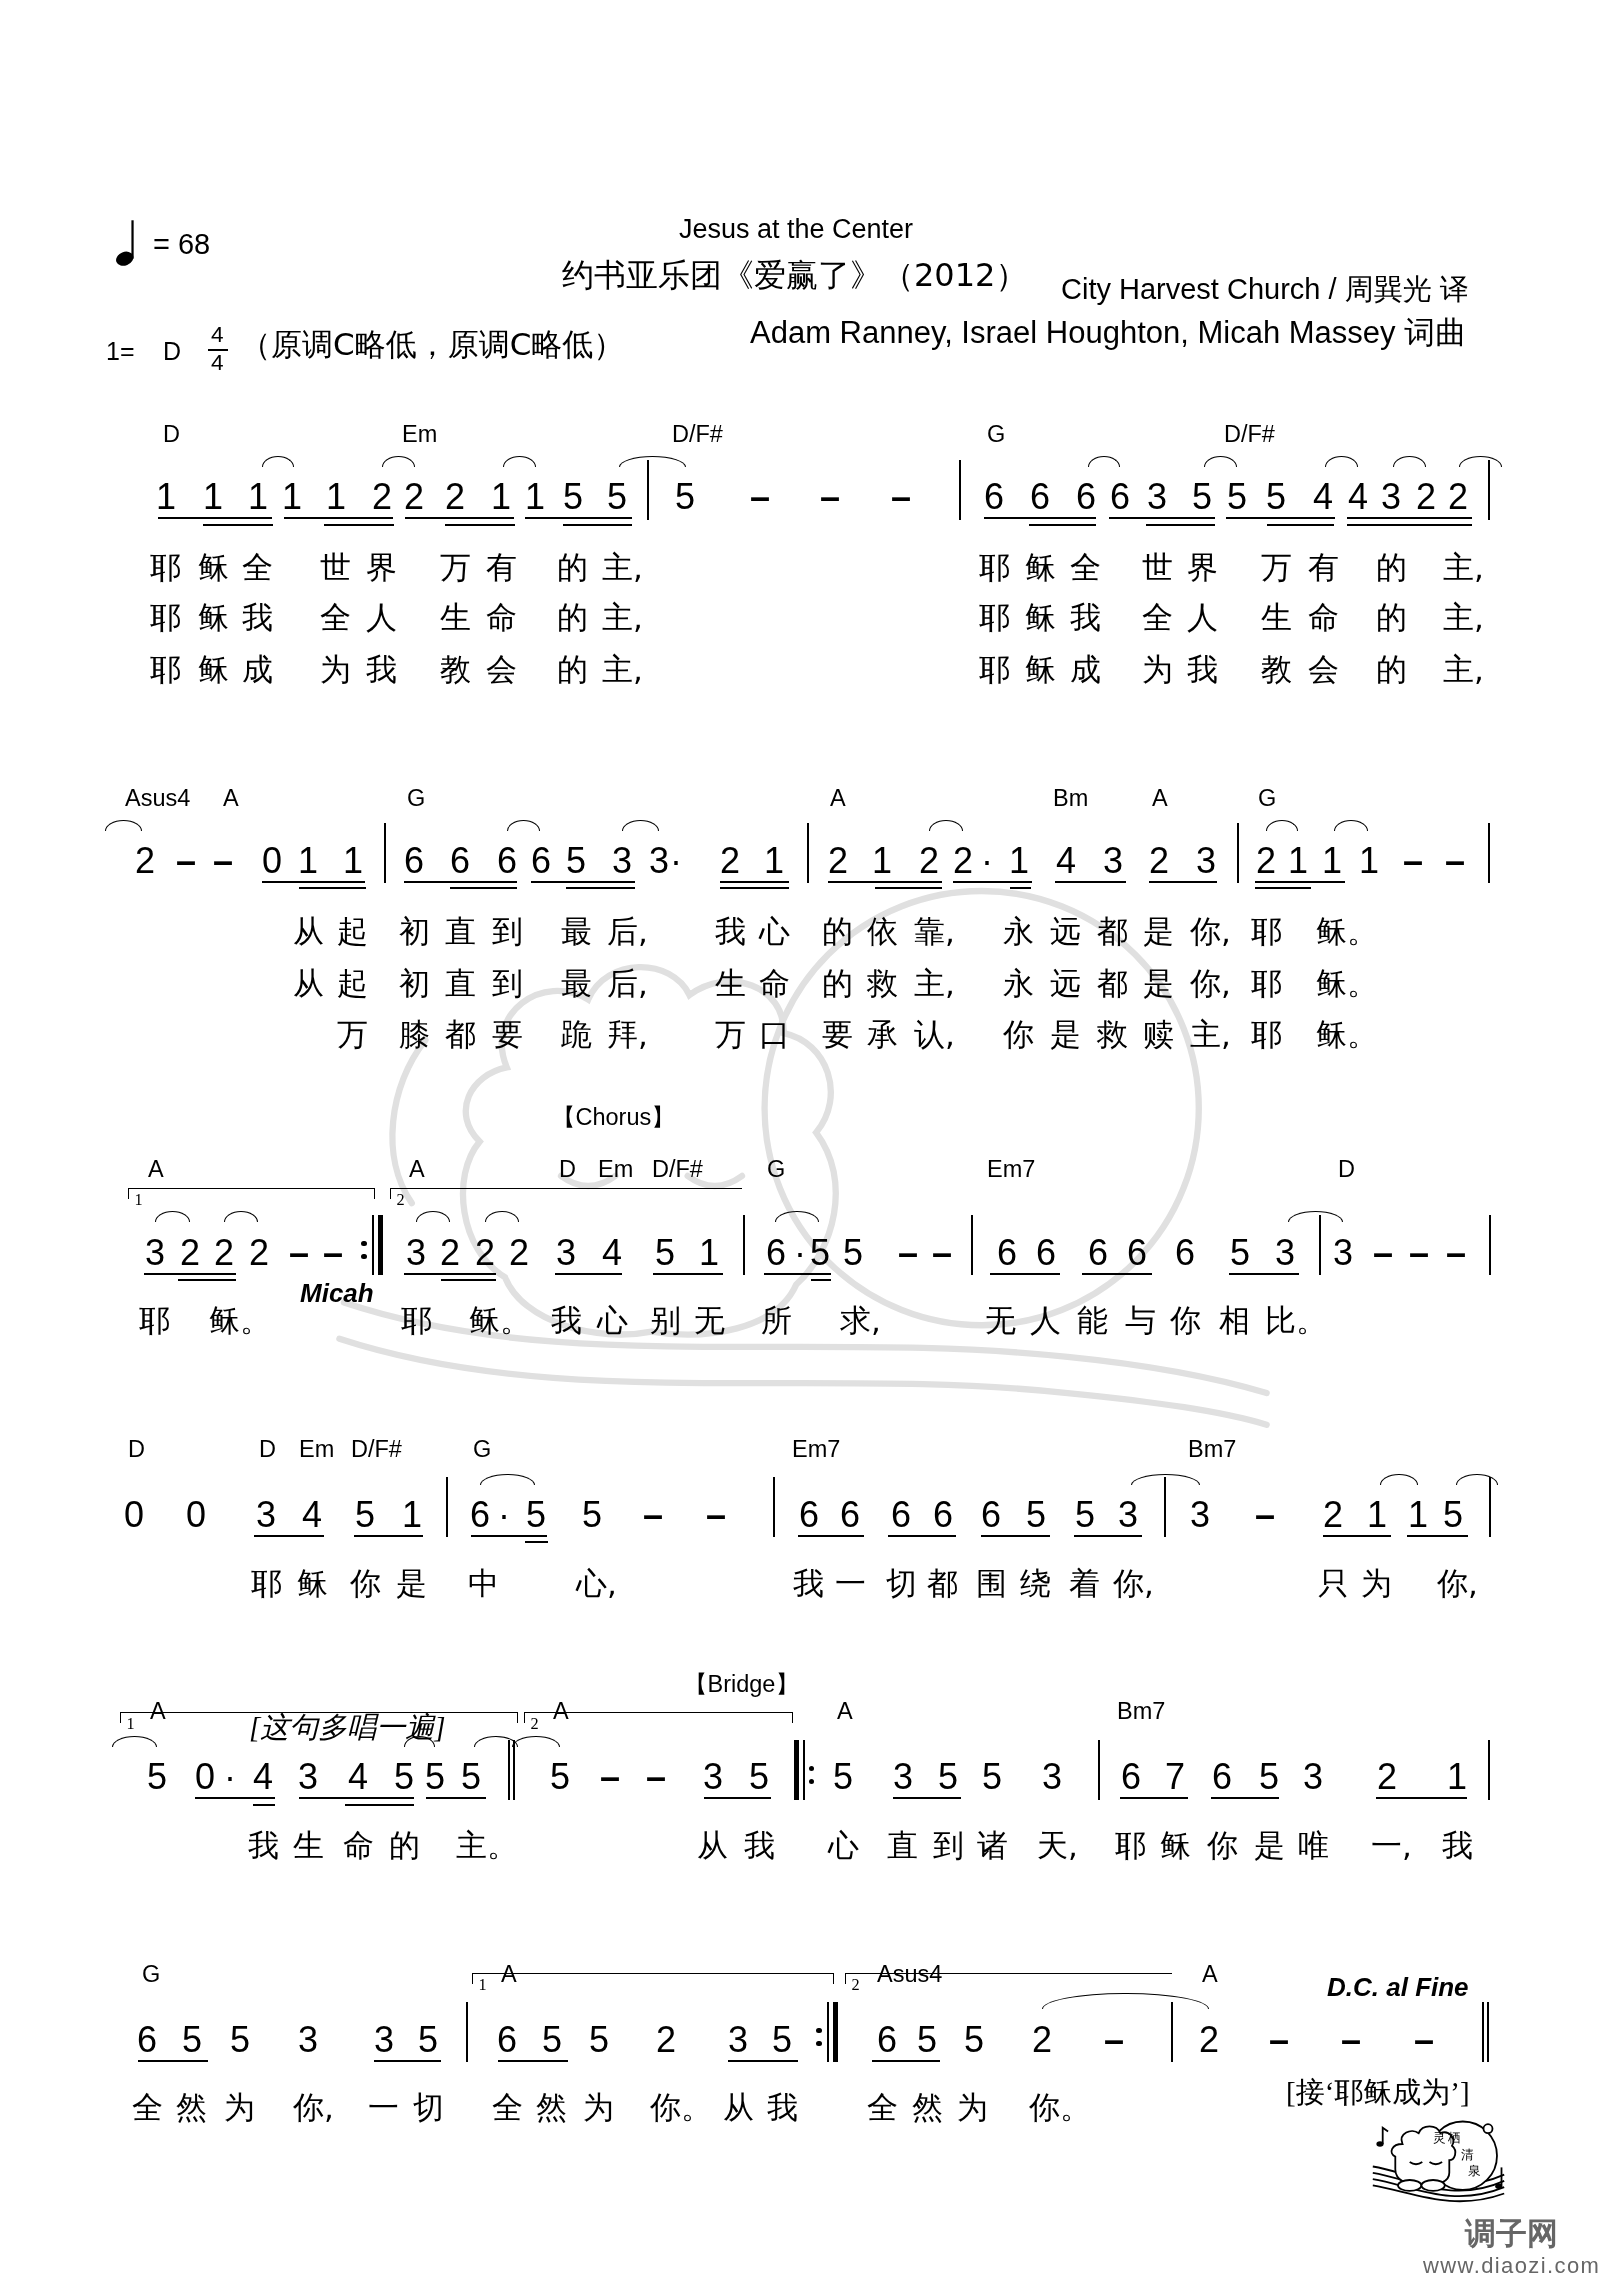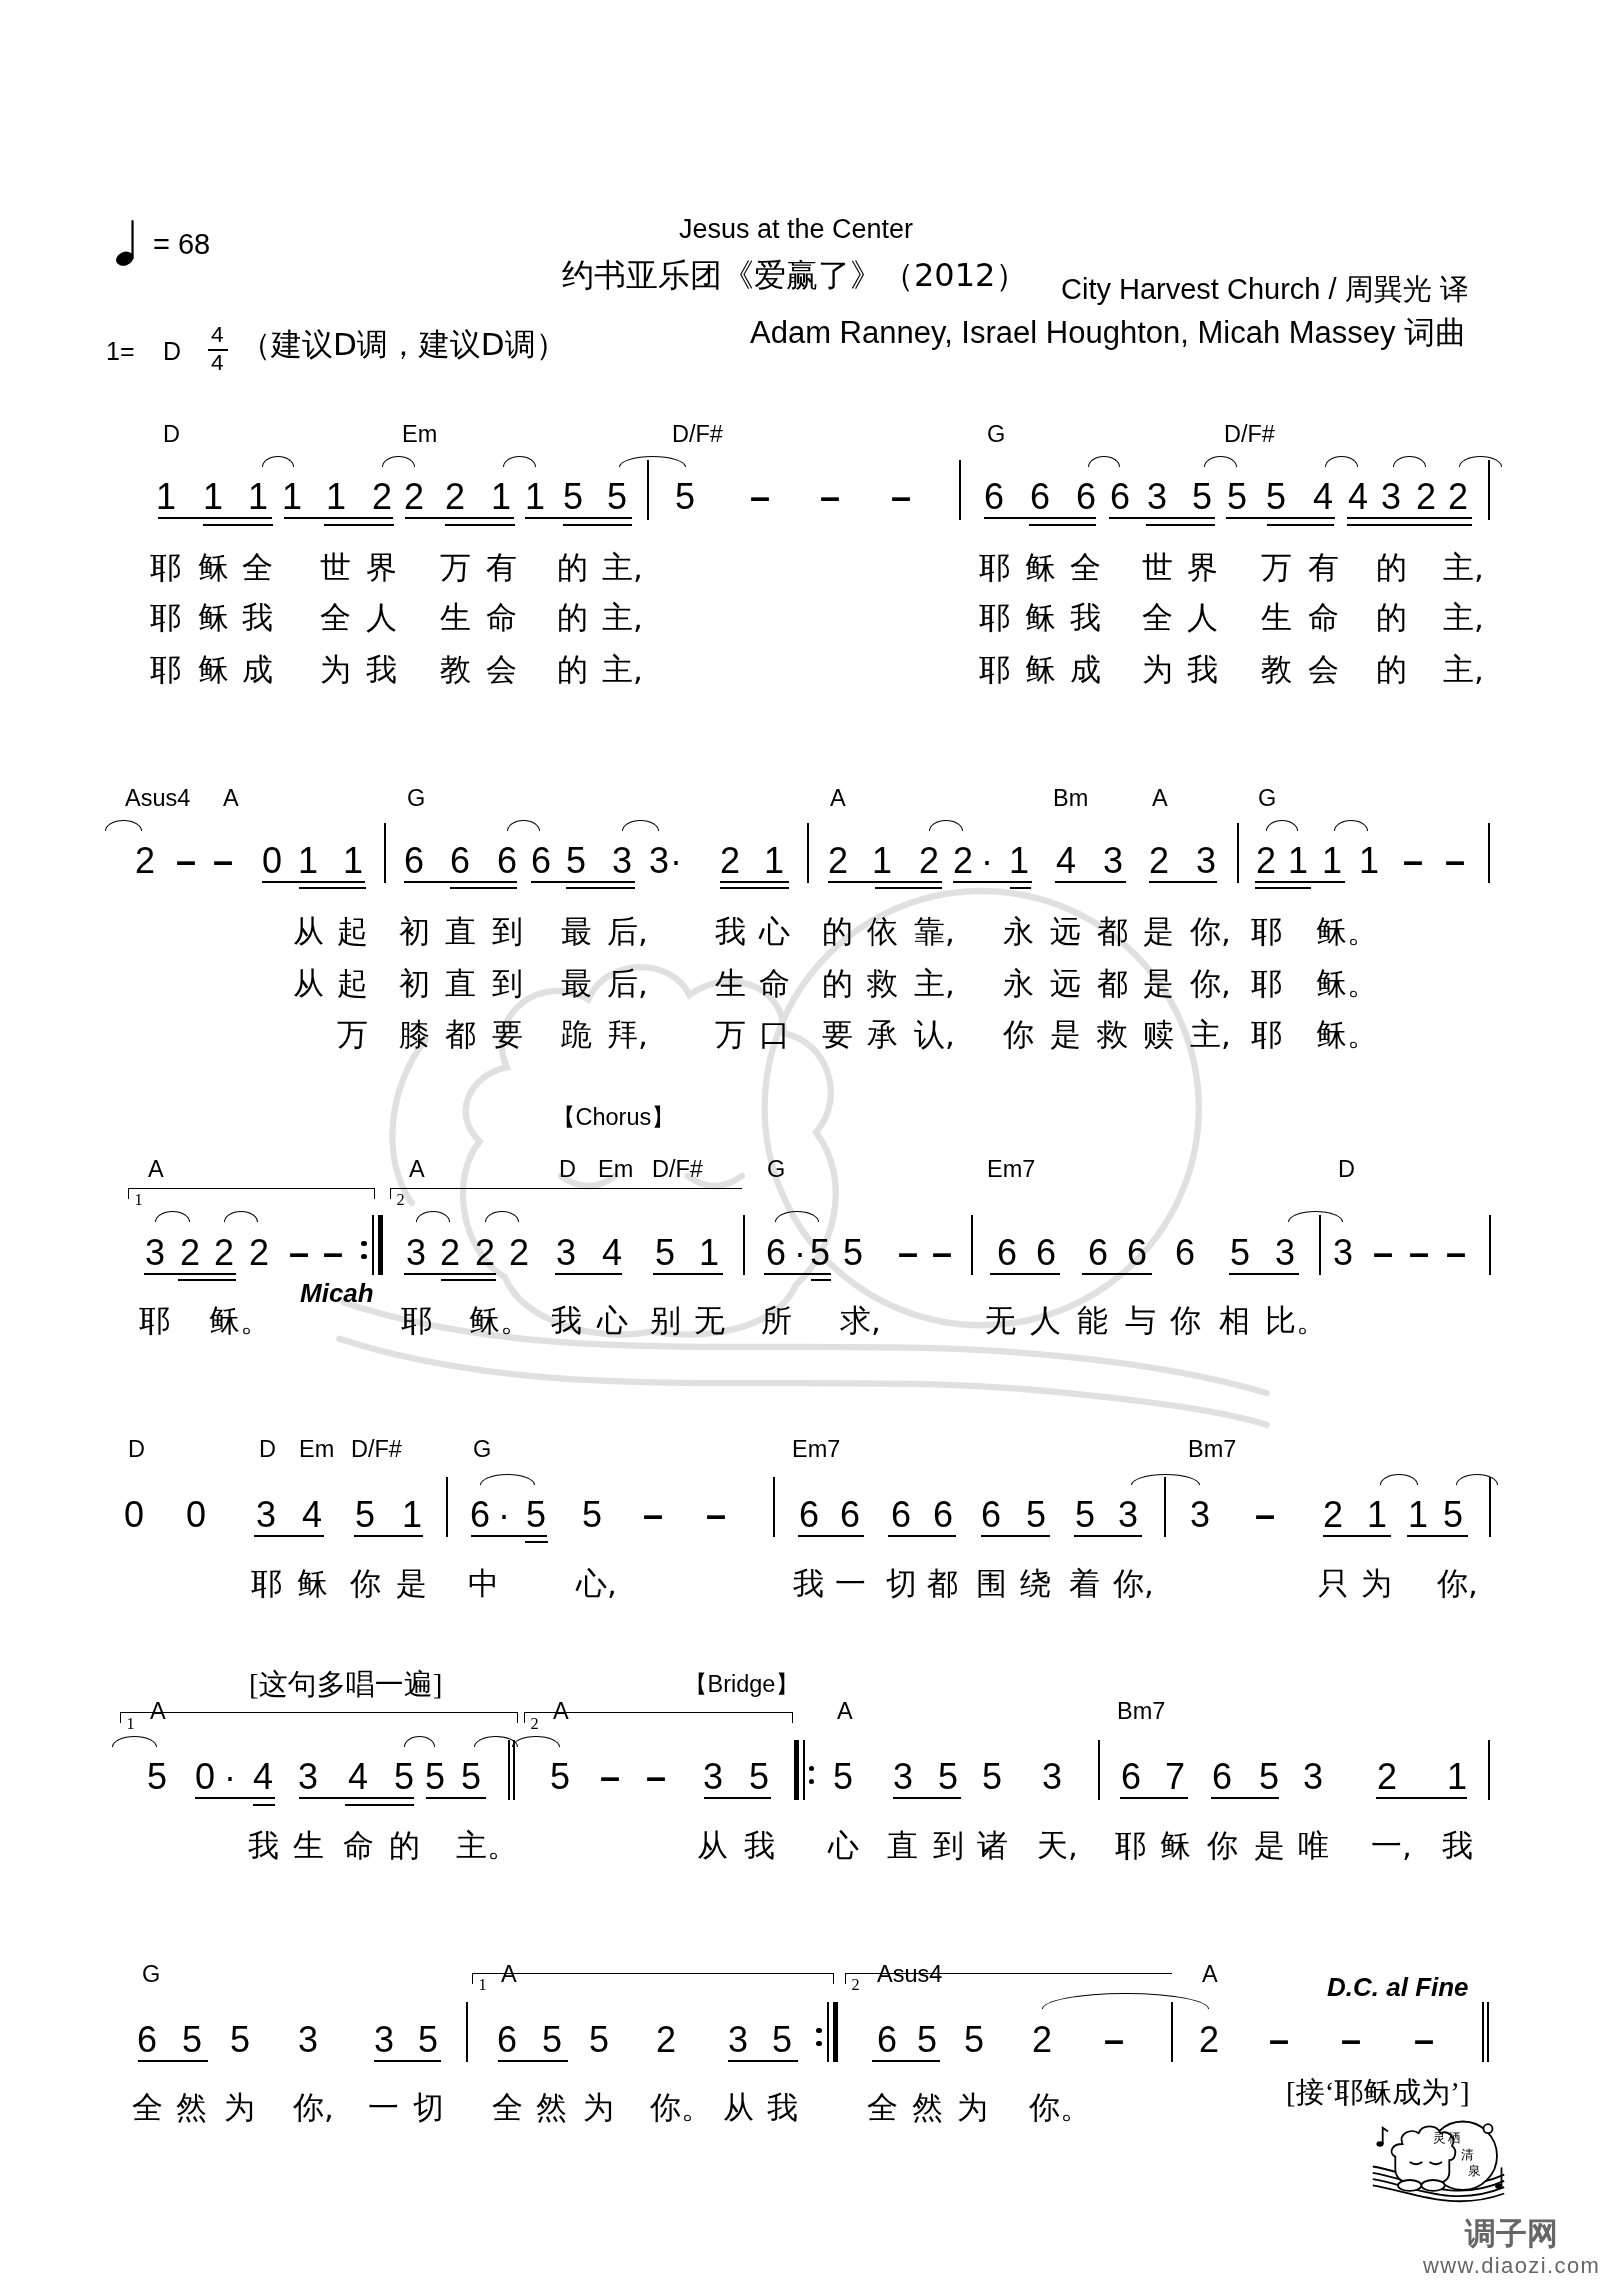--- a/index.html
+++ b/index.html
@@ -71,21 +71,21 @@
     <ellipse cx="12" cy="44" rx="10" ry="7.5" transform="rotate(-22 12 44)" fill="#000"></ellipse>
     <rect x="19.5" y="1" width="2.5" height="43" fill="#000"></rect>
   </svg>
   <div class="abs tempo-val">= 68</div>
 
   <div class="abs key-prefix">1=</div>
   <div class="abs key-name">D</div>
   <div class="abs tsig" style="top:323px">4</div>
   <div class="abs tsig-line"></div>
   <div class="abs tsig" style="top:351px">4</div>
-  <div class="abs key-note">（建议D调，建议D调）</div>
+  <div class="abs key-note">（原调C略低，原调C略低）</div>
 
   <div id="score">
       <div class="row">
         <span class="chord" style="left: 163px; top: 423px;">D</span>
         <span class="chord" style="left: 402px; top: 423px;">Em</span>
         <span class="chord" style="left: 672px; top: 423px;">D/F#</span>
         <span class="chord" style="left: 987px; top: 423px;">G</span>
         <span class="chord" style="left: 1224px; top: 423px;">D/F#</span>
         <span class="note" style="left: 166px; top: 479px;">1</span>
         <span class="note" style="left: 213px; top: 479px;">1</span>
@@ -509,21 +509,21 @@
         <span class="lyric" style="left: 927px; top: 1568px;">都</span>
         <span class="lyric" style="left: 976px; top: 1568px;">围</span>
         <span class="lyric" style="left: 1020px; top: 1568px;">绕</span>
         <span class="lyric" style="left: 1069px; top: 1568px;">着</span>
         <span class="lyric" style="left: 1113px; top: 1568px;">你,</span>
         <span class="lyric" style="left: 1318px; top: 1568px;">只</span>
         <span class="lyric" style="left: 1361px; top: 1568px;">为</span>
         <span class="lyric" style="left: 1437px; top: 1568px;">你,</span>
       </div>
       <div class="row">
-        <span class="mark serif" style="left: 249px; top: 1670px;">[这句多唱一遍]</span>
+        <span class="mark serif" style="left: 249px; top: 1713px; font-style: italic;">[这句多唱一遍]</span>
         <span class="mark sans" style="left: 684px; top: 1670px;">【Bridge】</span>
         <div class="volta closed" style="left: 120px; width: 398px; top: 1712px;">
           <span class="volta-num">1</span>
         </div>
         <div class="volta closed" style="left: 524px; width: 269px; top: 1712px;">
           <span class="volta-num">2</span>
         </div>
         <span class="chord" style="left: 150px; top: 1700px;">A</span>
         <span class="chord" style="left: 553px; top: 1700px;">A</span>
         <span class="chord" style="left: 837px; top: 1700px;">A</span>

